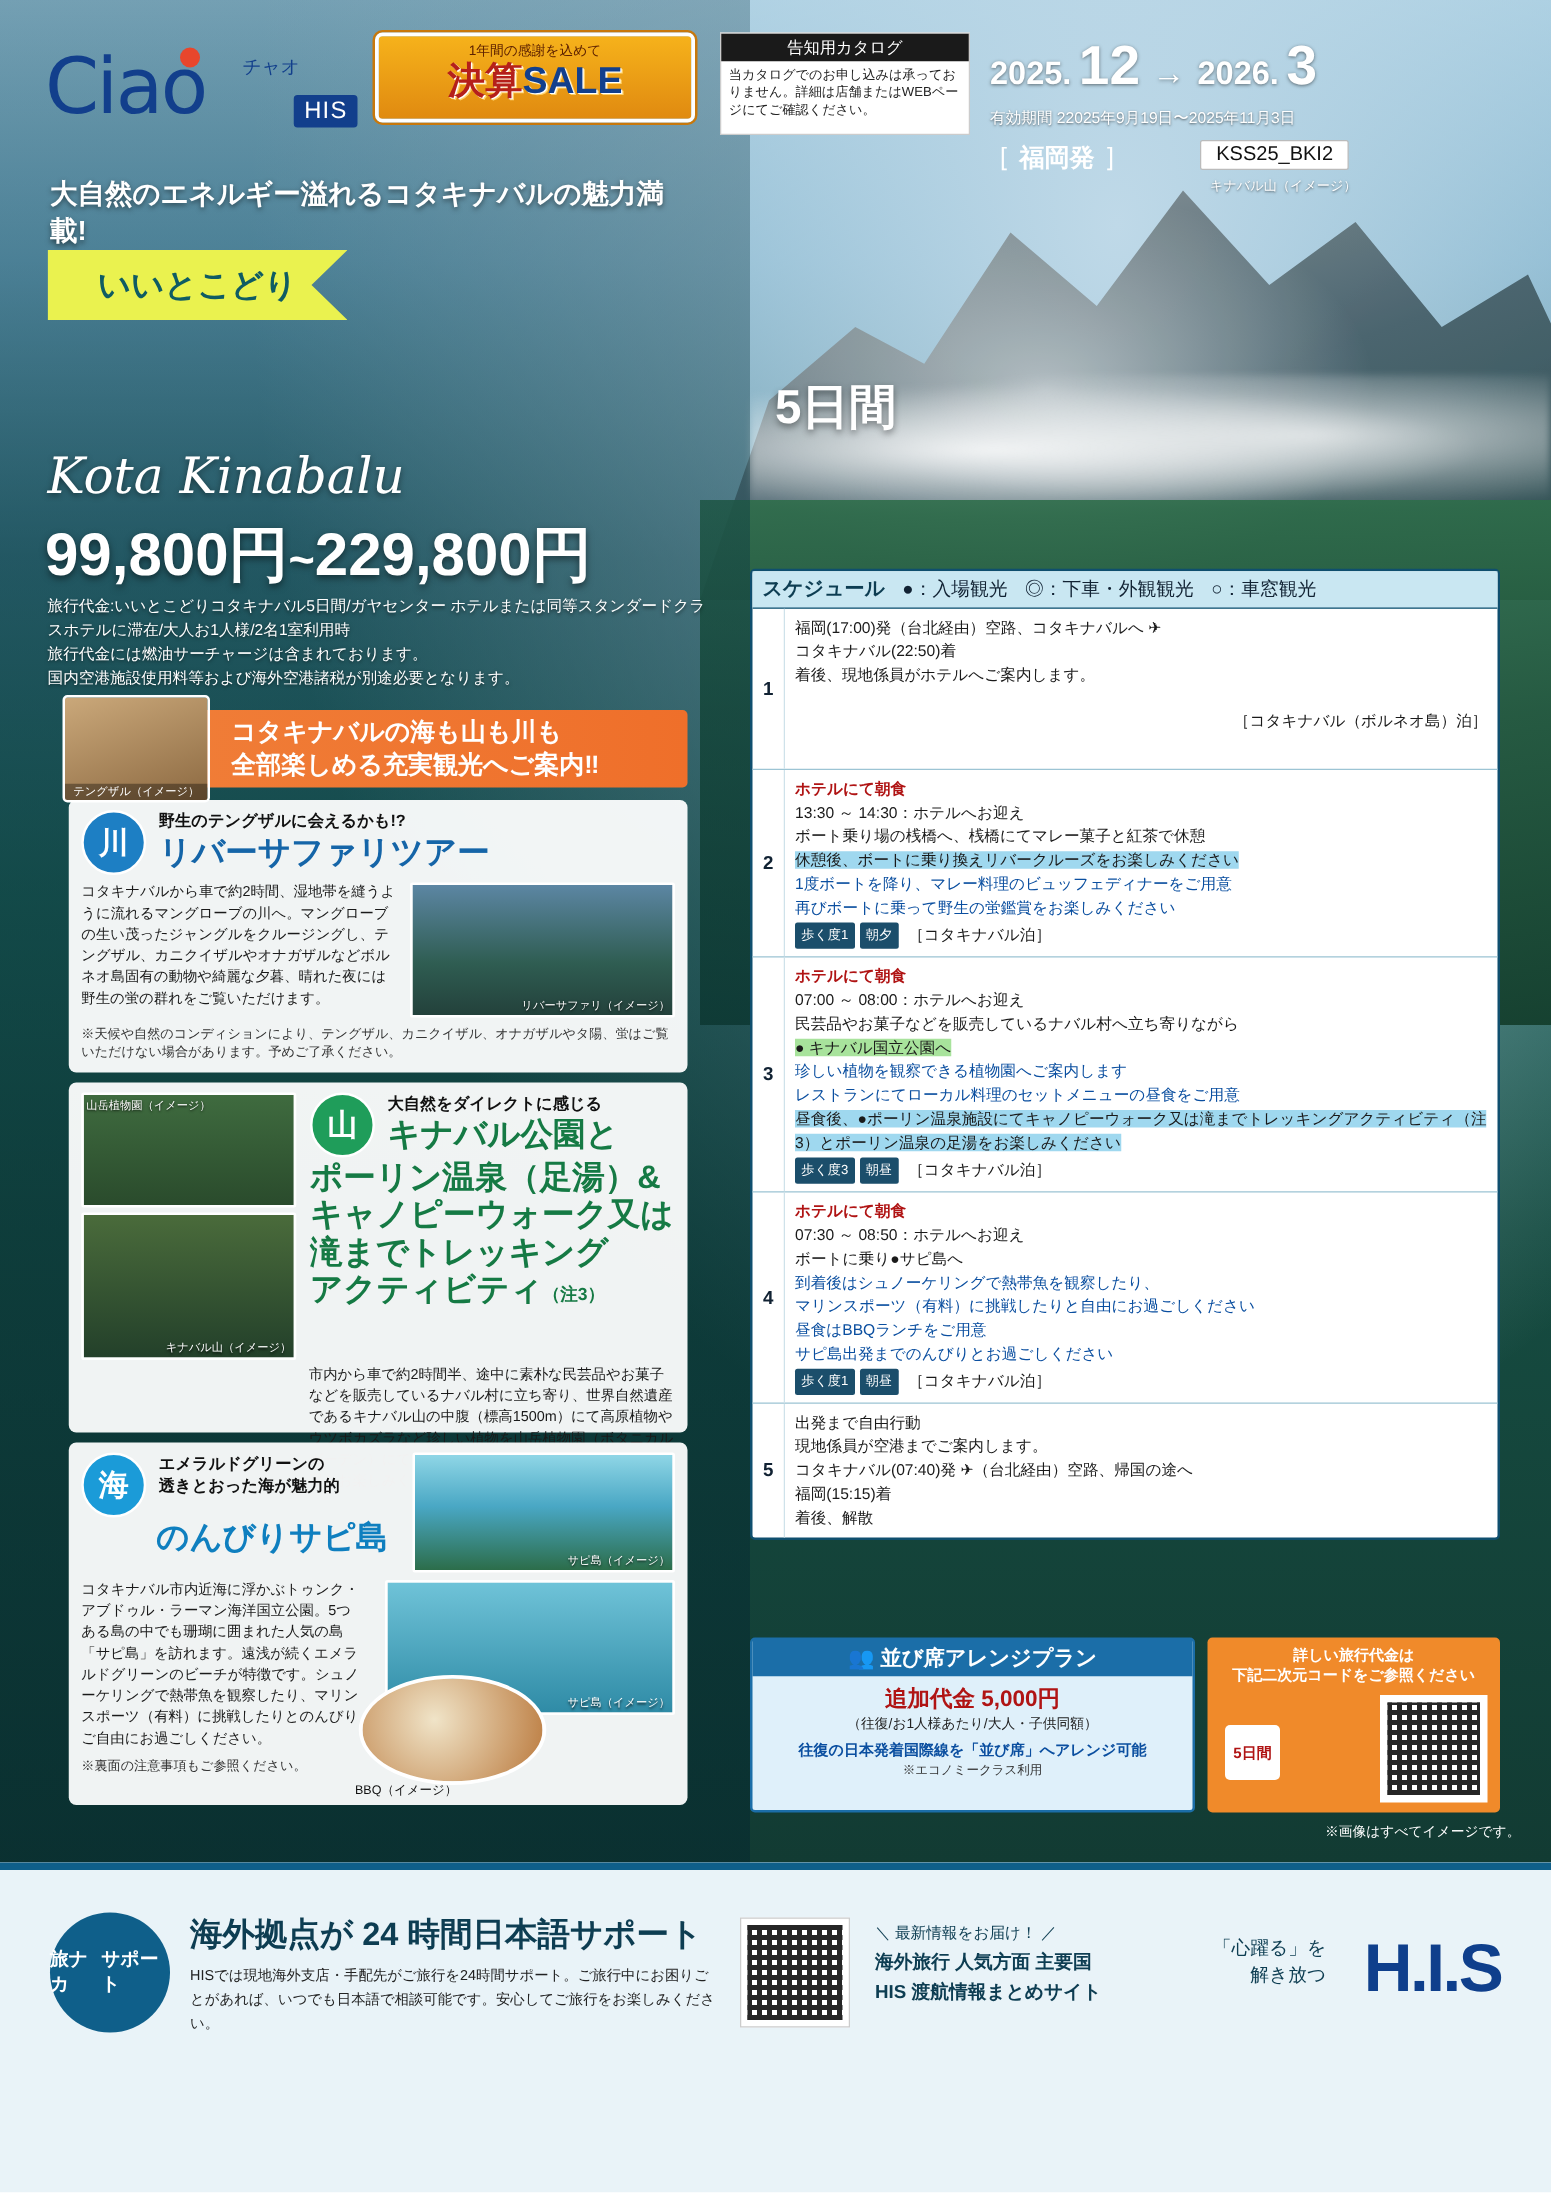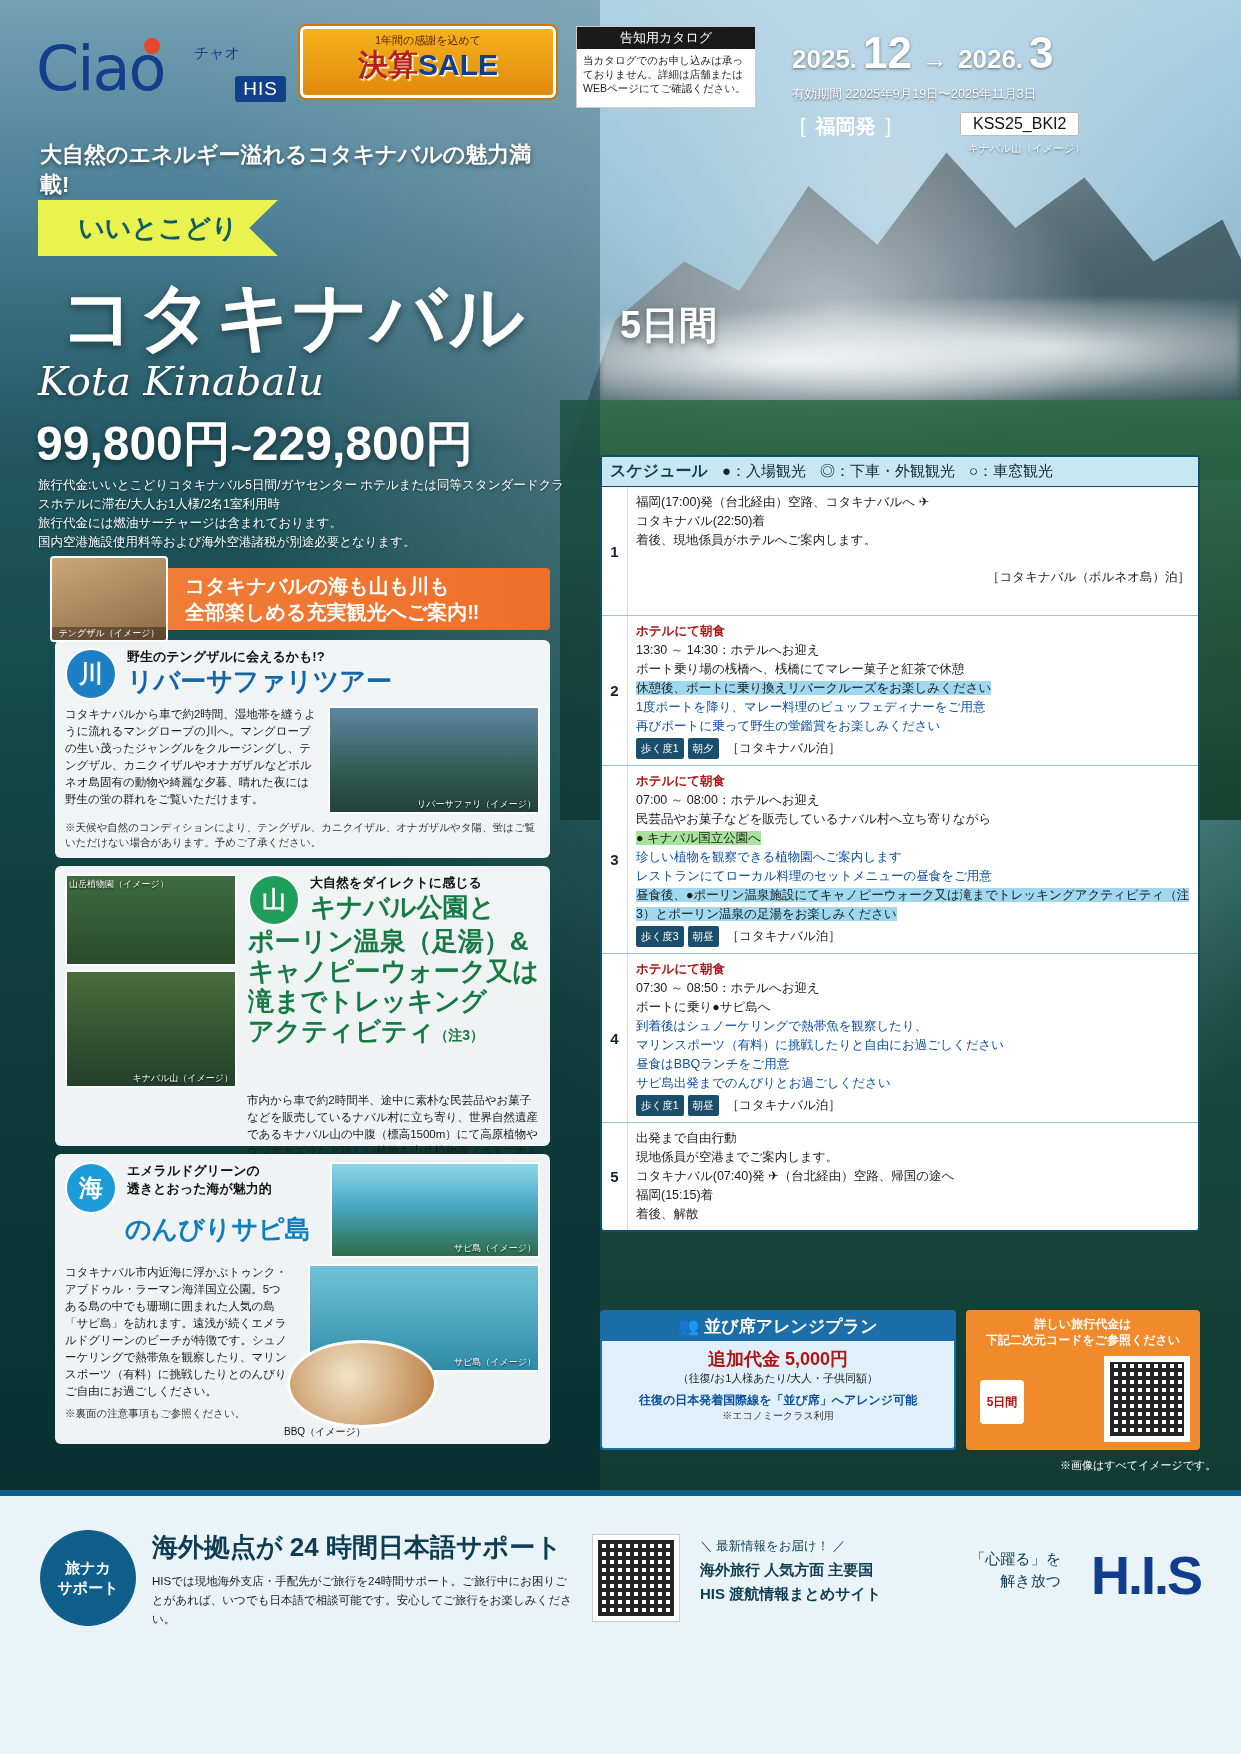--- a/index.html
+++ b/index.html
@@ -74,21 +74,21 @@
     text-align:center; color:#7a2a00;
   }
   .sale .s1 { font-size:11px; margin-top:4px; color:#5e2200; }
   .sale .s2 {
     font-size:30px; font-weight:bold; line-height:34px;
     color:#b5201a; text-shadow:1px 1px 0 #fff, 2px 2px 0 #ffd36a;
   }
   .sale .s2 em { font-style:normal; color:#123f8c; }
 
   .catalog {
-    position:absolute; left:576px; top:26px; width:180px; height:82px;
+    position:absolute; left:576px; top:26px; width:200px; height:82px;
     background:#fff; border:1px solid #ccc;
   }
   .catalog .ctitle {
     background:#1a1a1a; color:#fff; font-size:13px; text-align:center; padding:2px 0;
   }
   .catalog .ctext { font-size:10.5px; line-height:14px; padding:4px 6px; color:#222; }
 
   .period {
     position:absolute; left:792px; top:28px; width:300px; height:46px;
     color:#fff; font-size:38px; font-weight:bold; letter-spacing:0px;
@@ -286,21 +286,21 @@
   }
 
   
   .footer {
     position:absolute; left:0; top:1490px; width:1241px; height:264px;
     background:#e9f3f8; border-top:6px solid #0f5f8a;
   }
   .sup-badge {
     position:absolute; left:40px; top:34px; width:96px; height:96px;
     background:#0f5f8a; color:#fff; border-radius:50%;
-    display:flex; flex-direction:column; align-items:center; justify-content:center;
+    display:flex; align-items:center; justify-content:center;
     font-size:15px; font-weight:bold; line-height:20px;
   }
   .sup-title {
     position:absolute; left:152px; top:34px; font-size:26px; font-weight:bold; color:#0d3d52;
   }
   .sup-text {
     position:absolute; left:152px; top:76px; width:420px;
     font-size:11.5px; line-height:19px; color:#222;
   }
   .foot-qr {
@@ -371,21 +371,20 @@
     <span class="brk">[</span>
     <span class="city">福岡発</span>
     <span class="brk">]</span>
   </div>
   <div class="code">KSS25_BKI2</div>
   <div class="mtn-cap">キナバル山（イメージ）</div>
 
   <div class="tagline">大自然のエネルギー溢れるコタキナバルの魅力満載!</div>
 
   <div class="ribbon">いいとこどり</div>
-  <div class="title-main">コタキナバル</div>
   <div class="title-days">5日間</div>
   <div class="title-en">Kota Kinabalu</div>
   <div class="price">
     <span>99,800円</span><span class="tilde">~</span><span>229,800円</span>
   </div>
   <div class="price-note" style="white-space:pre-line;">旅行代金:いいとこどりコタキナバル5日間/ガヤセンター ホテルまたは同等スタンダードクラスホテルに滞在/大人お1人様/2名1室利用時
 旅行代金には燃油サーチャージは含まれております。
 国内空港施設使用料等および海外空港諸税が別途必要となります。</div>
 
   <div class="feat-banner">

